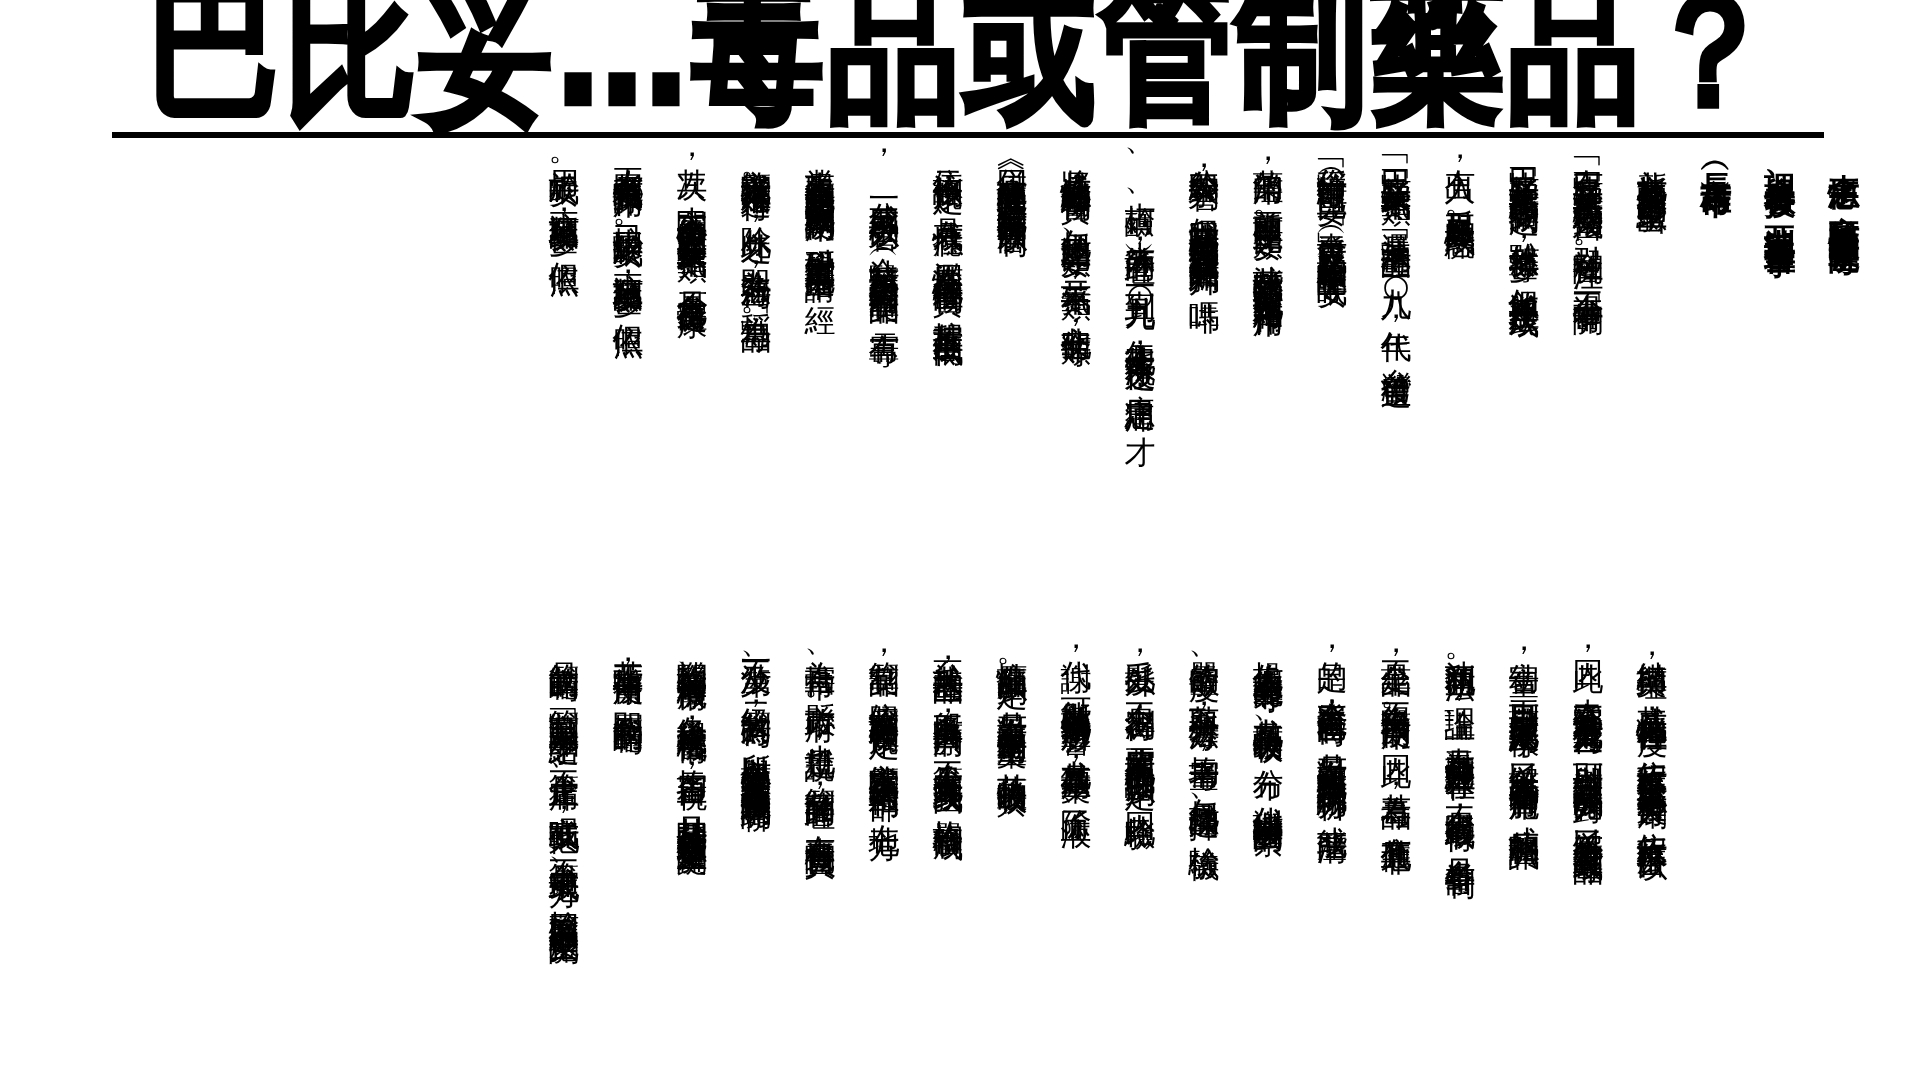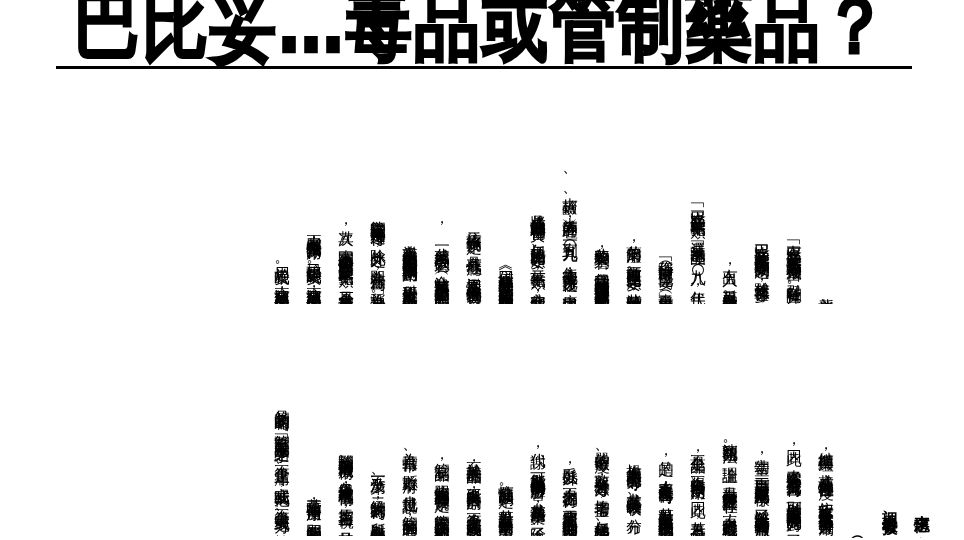--- a/index.html
+++ b/index.html
@@ -13,21 +13,20 @@
     overflow: hidden;
     font-family: "DejaVu Sans", sans-serif;
     color: #000000;
   }
   #page {
     position: relative;
     width: 964px;
     height: 540px;
     background: #ffffff;
     overflow: hidden;
-    text-align: right;
   }
 
   
   .headline {
     position: absolute;
     left: 0;
     top: -14px;
     width: 964px;
     height: 80px;
     overflow: hidden;

